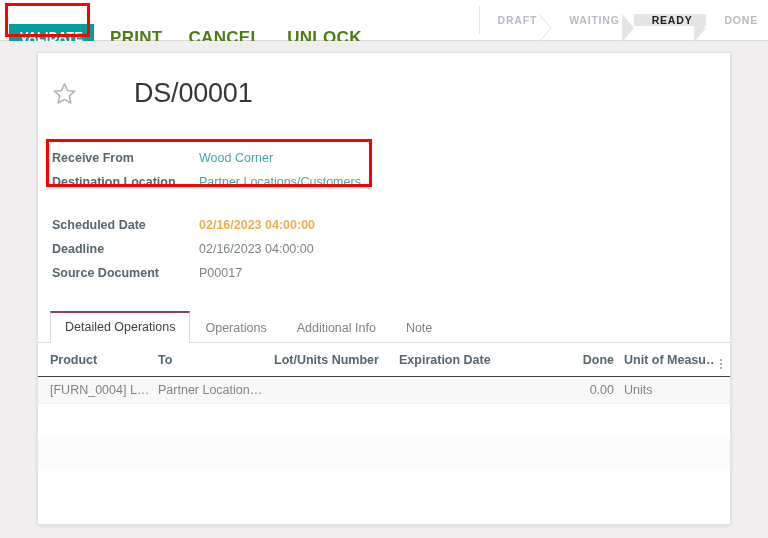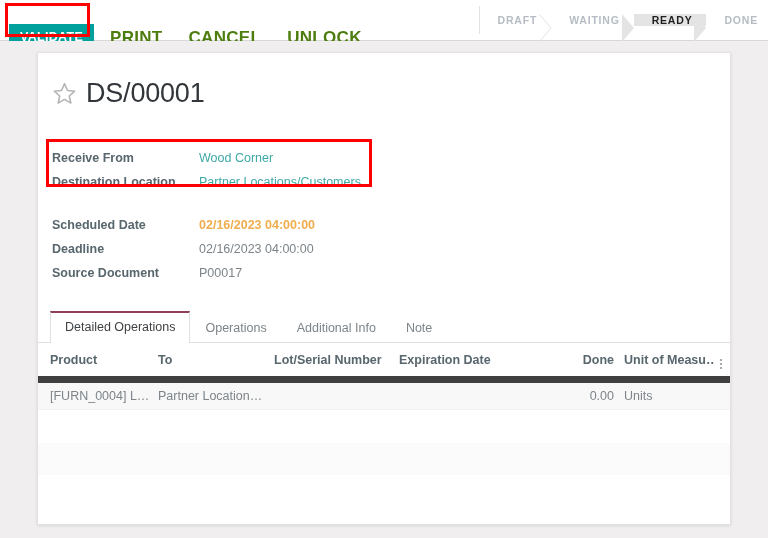--- a/index.html
+++ b/index.html
@@ -141,20 +141,21 @@
     overflow: hidden;
   }
 
   
   .title-row {
     position: absolute;
     left: 14px;
     top: 27px;
     display: flex;
     align-items: center;
+    gap: 48px;
   }
   .star-icon {
     width: 25px;
     height: 25px;
     margin-right: 9px;
     cursor: pointer;
     display: block;
   }
   .record-title {
     font-size: 27px;
@@ -254,21 +255,21 @@
     border-collapse: collapse;
     table-layout: fixed;
     font-size: 12.5px;
   }
   .op-table th {
     text-align: left;
     font-weight: bold;
     color: #58666e;
     font-size: 12.5px;
     padding: 7px 6px 7px 0;
-    border-bottom: 7px solid #404040;
+    border-bottom: 1px solid #404040;
     background: #ffffff;
     white-space: nowrap;
     overflow: hidden;
   }
   .op-table th.num, .op-table td.num {
     text-align: right;
     padding-right: 10px;
   }
   .op-table td {
     color: #7d8489;
@@ -412,21 +413,21 @@
         <col style="width:125px">
         <col style="width:155px">
         <col style="width:70px">
         <col style="width:91px">
         <col style="width:15px">
       </colgroup>
       <thead>
         <tr>
           <th class="col-pad">Product</th>
           <th>To</th>
-          <th>Lot/Serial Number</th>
+          <th>Lot/Units Number</th>
           <th>Expiration Date</th>
           <th class="num">Done</th>
           <th>Unit of Measu…</th>
           <th>
             <span class="optbtn">
               <span class="dots">
                   <i></i>
                   <i></i>
                   <i></i>
                 </span>

